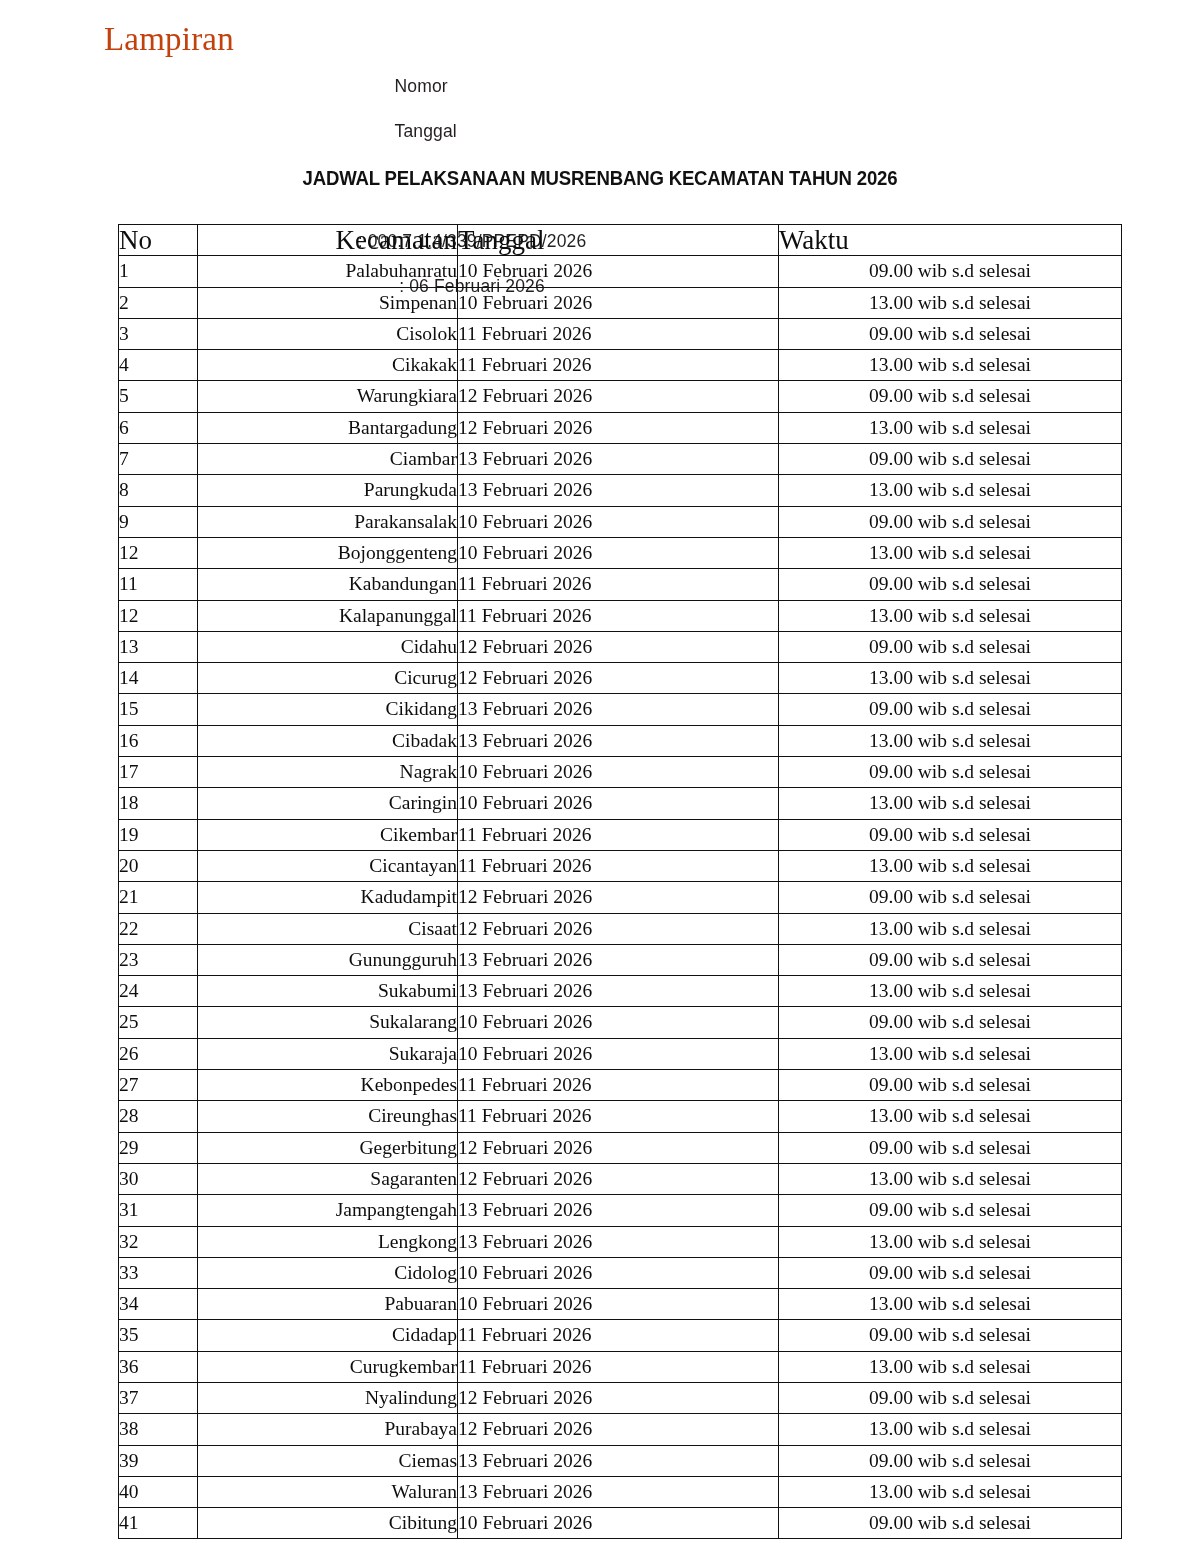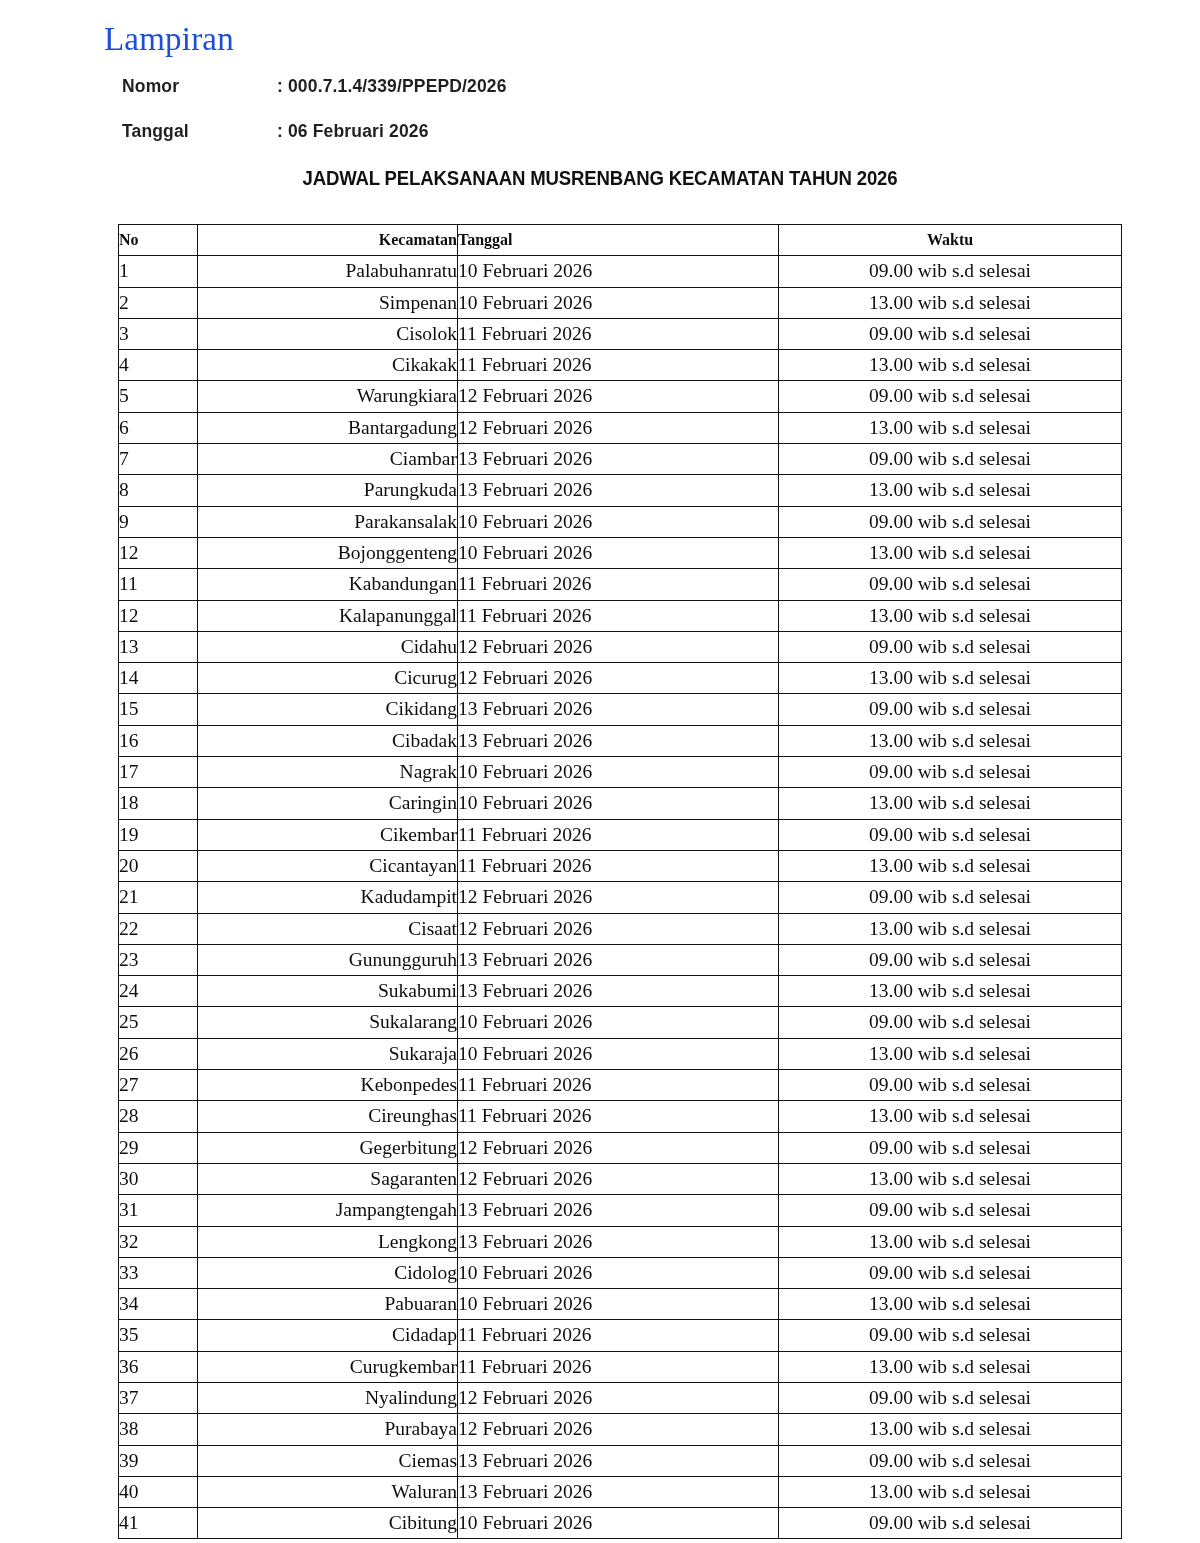--- a/index.html
+++ b/index.html
@@ -24,39 +24,40 @@
   }
 
   
   .lampiran-heading {
     position: absolute;
     left: 104px;
     top: 21px;
     font-family: "Liberation Serif", serif;
     font-size: 33px;
     font-weight: 400;
-    color: #1d4ed8;
+    color: #c2410c;
     letter-spacing: 0.2px;
     line-height: 1.1;
   }
 
   .meta {
     position: absolute;
     left: 122px;
     top: 76px;
     width: 700px;
   }
   .meta-row {
     display: flex;
-    align-items: flex-start;
+    align-items: center;
     height: 45px;
     font-size: 17.5px;
-    font-weight: 700;
+    font-weight: 400;
     color: #231f20;
     letter-spacing: 0.15px;
+    flex-direction: column;
   }
   .meta-label {
     width: 155px;
     flex: 0 0 155px;
   }
   .meta-value {
     white-space: nowrap;
   }
 
   .doc-title {
@@ -98,29 +99,29 @@
     overflow: hidden;
     white-space: nowrap;
   }
 
   col.c-no      { width: 79px; }
   col.c-kec     { width: 260px; }
   col.c-tgl     { width: 321px; }
   col.c-wkt     { width: 343px; }
 
   thead th {
-    font-weight: 700;
+    font-weight: 400;
     height: 32px;
     line-height: 32px;
-    font-size: 16px;
+    font-size: 27px;
   }
   th.h-no  { text-align: left;   padding-left: 5px; }
   th.h-kec { text-align: right; }
   th.h-tgl { text-align: left;   padding-left: 8px; }
-  th.h-wkt { text-align: center;   padding-left: 8px; }
+  th.h-wkt { text-align: left;   padding-left: 8px; }
 
   td.d-no  { text-align: left;   padding-left: 5px; }
   td.d-kec { text-align: right;   padding-left: 18px; }
   td.d-tgl { text-align: left;   padding-left: 8px; }
   td.d-wkt { text-align: center; }
 </style>
 </head>
 <body>
 
 <div class="page">

